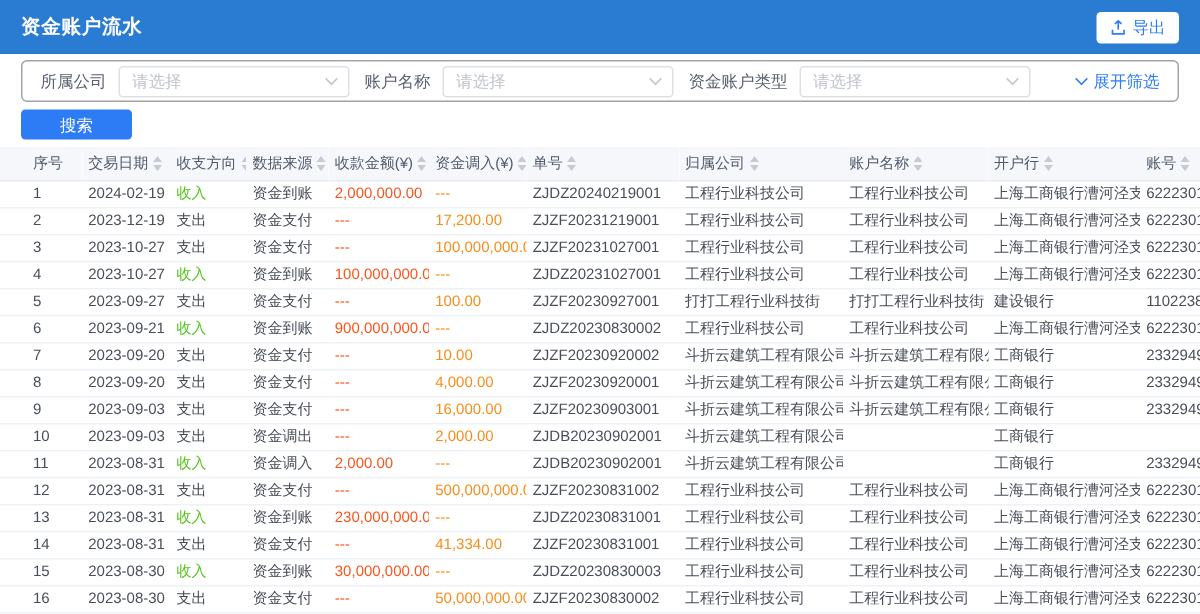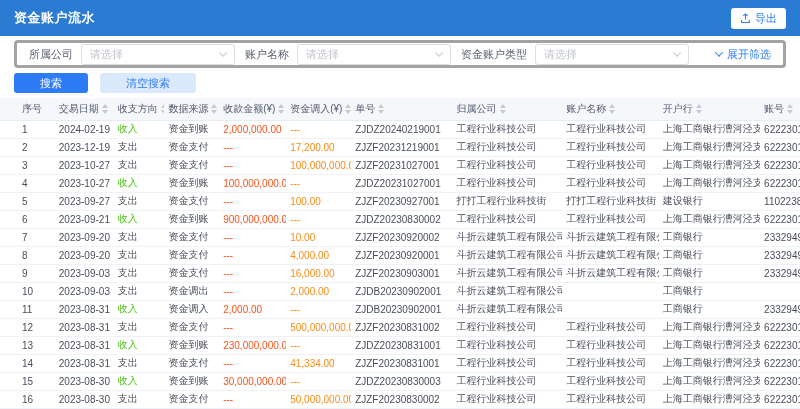--- a/index.html
+++ b/index.html
@@ -7,21 +7,21 @@
     font-family:"Liberation Sans","DejaVu Sans",sans-serif; }
 
   .topbar { height:28px; background:var(--topbar-bg,#2a7bd2); display:flex;
     align-items:center; justify-content:space-between; padding:18px 14px; }
   .page-title { color:#fff; font-size:13px; font-weight:bold; letter-spacing:.5px; }
   .export-btn { display:inline-flex; align-items:center; gap:4px; background:#fff;
     color:var(--accent,#2d7cf6); border:none; border-radius:3px; padding:3px 9px;
     font-size:11px; cursor:pointer; font-family:inherit; }
   .export-btn svg { display:block; }
 
-  .filter-box { margin:4px 14px 0; height:28px; border:3px solid #a3a3a3;
+  .filter-box { margin:4px 14px 0; height:28px; border:1px solid #a3a3a3;
     border-radius:4px; display:flex; align-items:center; padding:0 12px; gap:10px; }
   .filter-item { display:flex; align-items:center; gap:8px; }
   .filter-label { font-size:11px; color:#5a6170; white-space:nowrap; }
   .select { width:154px; height:21px; border:1px solid #dcdfe6; border-radius:3px;
     background:#fff; display:flex; align-items:center; justify-content:space-between;
     padding:0 8px; font-size:11px; color:#c0c4cc; cursor:pointer; }
   .chev { width:6px; height:6px; border-right:1.2px solid currentColor;
     border-bottom:1.2px solid currentColor; transform:rotate(45deg) translate(-1px,-1px); }
   .select .chev { color:#c0c4cc; }
   .expand-link { margin-left:auto; display:flex; align-items:center; gap:5px;
@@ -95,21 +95,20 @@
         </div>
       </div>
       <div class="expand-link">
         <span class="chev"></span>
         <span>展开筛选</span>
       </div>
     </div>
 
     <div class="btn-row">
       <button class="btn primary">搜索</button>
-      <button class="btn light">清空搜索</button>
     </div>
 
     <div class="table-wrap">
       <table>
         <colgroup id="cols">
             <col style="width: 54px;">
             <col style="width: 58px;">
             <col style="width: 50px;">
             <col style="width: 54px;">
             <col style="width: 66px;">

